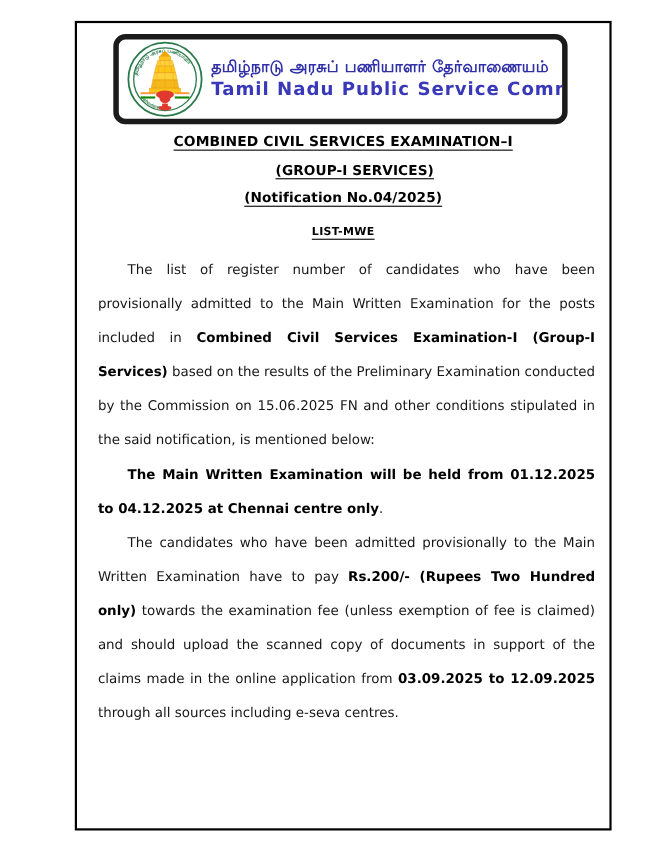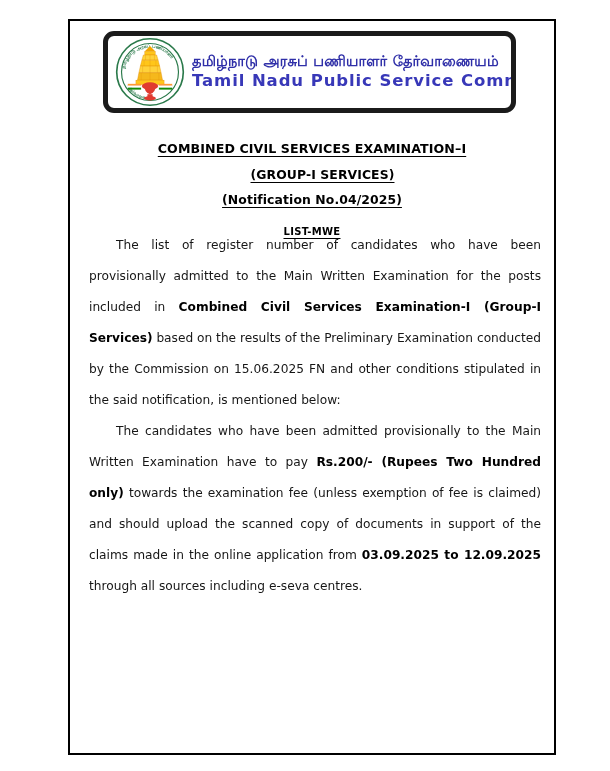--- a/index.html
+++ b/index.html
@@ -74,21 +74,21 @@
     color: #3838b8;
     letter-spacing: 0.9px;
     line-height: 1.15;
     white-space: nowrap;
   }
 
   
   .headings {
     position: absolute;
     left: 0;
-    top: 120px;
+    top: 100px;
     width: 100%;
     text-align: center;
   }
   .hd {
     font-family: "DejaVu Sans", sans-serif;
     font-size: 12.6px;
     font-weight: 700;
     color: #000000;
     text-decoration: underline;
     text-underline-offset: 2.5px;
@@ -197,18 +197,19 @@
     <div class="hd">COMBINED CIVIL SERVICES EXAMINATION–I</div>
     <div class="hd sub">(GROUP-I SERVICES)</div>
     <div class="hd notif">(Notification No.04/2025)</div>
     <div class="hd list">LIST-MWE</div>
   </div>
 
   <div class="body-copy">
 
     <p class="para"><span>The list of register number of candidates who have been provisionally admitted to the Main Written Examination for the posts included in </span><b>Combined Civil Services Examination-I (Group-I Services)</b><span> based on the results of the Preliminary Examination conducted by the Commission on 15.06.2025 FN and other conditions stipulated in the said notification, is mentioned below:</span></p>
 
+    <p class="para"><b>The Main Written Examination will be held from 01.12.2025 to 04.12.2025 at Chennai centre only</b><span>.</span></p>
 
     <p class="para"><span>The candidates who have been admitted provisionally to the Main Written Examination have to pay </span><b>Rs.200/- (Rupees Two Hundred only)</b><span> towards the examination fee (unless exemption of fee is claimed) and should upload the scanned copy of documents in support of the claims made in the online application from </span><b>03.09.2025 to 12.09.2025</b><span> through all sources including e-seva centres.</span></p>
 
   </div>
 
 </div>
 
 </body></html>

